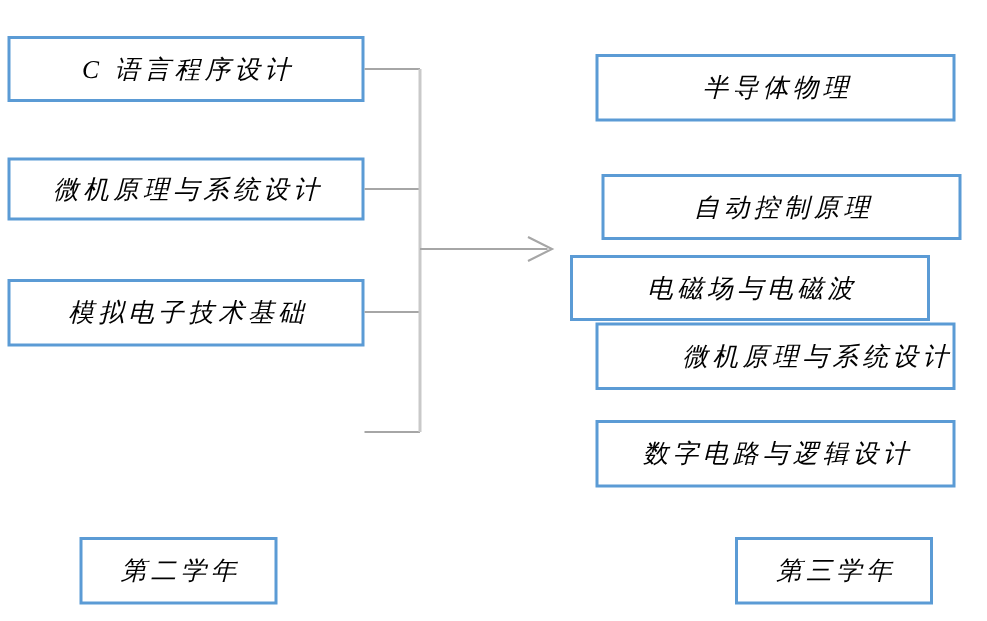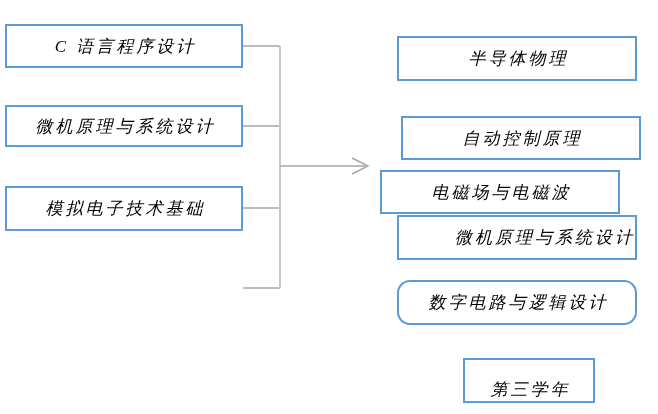--- a/index.html
+++ b/index.html
@@ -34,24 +34,24 @@
   .l1 { left: 5px;   top: 24px;  width: 238px; height: 44px; }
   .l2 { left: 5px;   top: 105px; width: 238px; height: 42px; }
   .l3 { left: 5px;   top: 186px; width: 238px; height: 45px; }
   .l4 { left: 5px;   top: 267px; width: 238px; height: 42px; }
   
   .r1 { left: 397px; top: 8px;   width: 240px; height: 45px; margin-top: 28px; }
   .r2 { left: 397px; top: 63px;  width: 240px; height: 44px; }
   .r3 { left: 401px; top: 116px; width: 240px; height: 44px; }
   .r4 { left: 380px; top: 170px; width: 240px; height: 44px; }
   .r5 { left: 397px; top: 215px; width: 240px; height: 45px; justify-content: flex-end; }
-  .r6 { left: 397px; top: 280px; width: 240px; height: 45px; border-radius: 13px; }
+  .r6 { left: 397px; top: 280px; width: 240px; height: 45px; }
   
   .y2 { left: 53px;  top: 358px; width: 132px; height: 45px; }
-  .y3 { left: 463px; top: 358px; width: 132px; height: 45px; align-items: flex-end; }
+  .y3 { left: 490px; top: 358px; width: 132px; height: 45px; }
 
   #connector-svg {
     position: absolute;
     left: 0;
     top: 0;
     width: 658px;
     height: 414px;
     pointer-events: none;
   }
 </style>
@@ -79,20 +79,23 @@
   <div class="box r4">
     <span>电磁场与电磁波</span>
   </div>
   <div class="box r5">
     <span>微机原理与系统设计</span>
   </div>
   <div class="box r6">
     <span>数字电路与逻辑设计</span>
   </div>
 
+  <div class="box y2">
+    <span>第二学年</span>
+  </div>
   <div class="box y3">
     <span>第三学年</span>
   </div>
 
   <svg id="connector-svg" viewBox="0 0 658 414" xmlns="http://www.w3.org/2000/svg">
 
     <line x1="243" y1="46" x2="280" y2="46" stroke="#A6A6A6" stroke-width="1.4"></line>
     <line x1="243" y1="126" x2="280" y2="126" stroke="#A6A6A6" stroke-width="1.4"></line>
     <line x1="243" y1="208" x2="280" y2="208" stroke="#A6A6A6" stroke-width="1.4"></line>
     <line x1="243" y1="288" x2="280" y2="288" stroke="#A6A6A6" stroke-width="1.4"></line>

